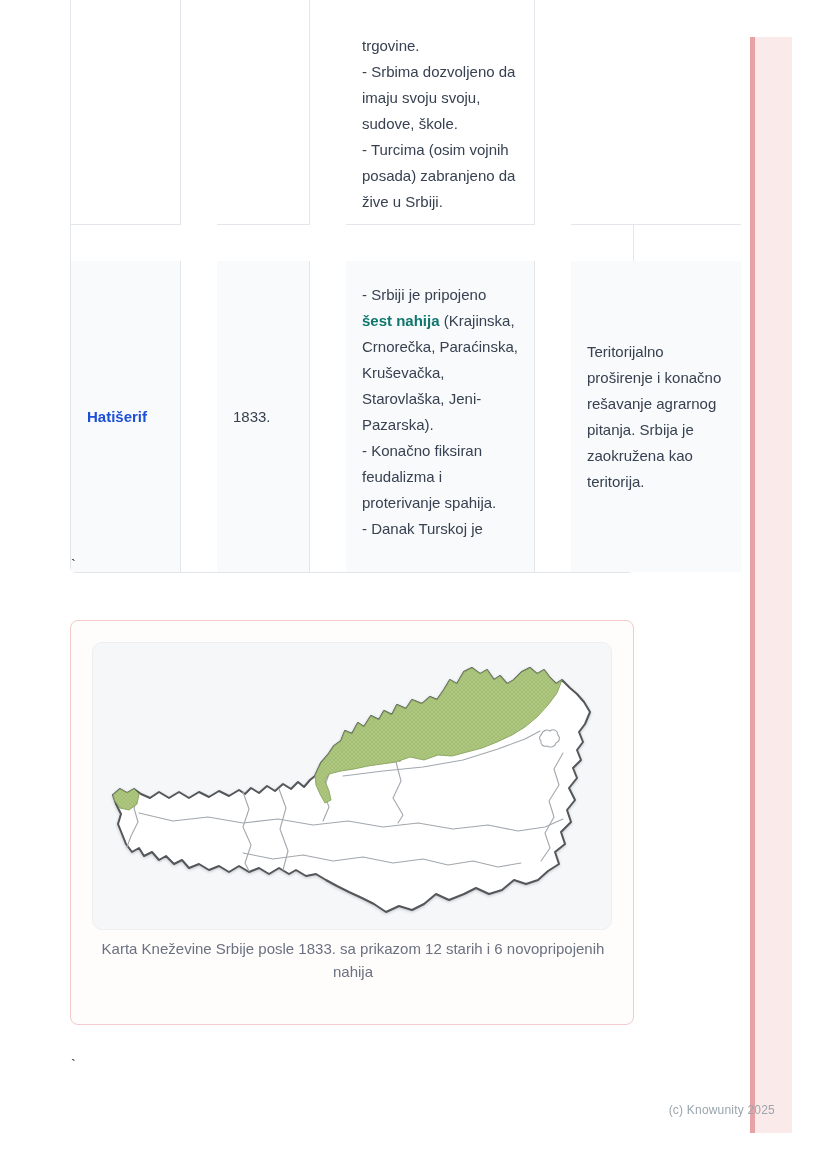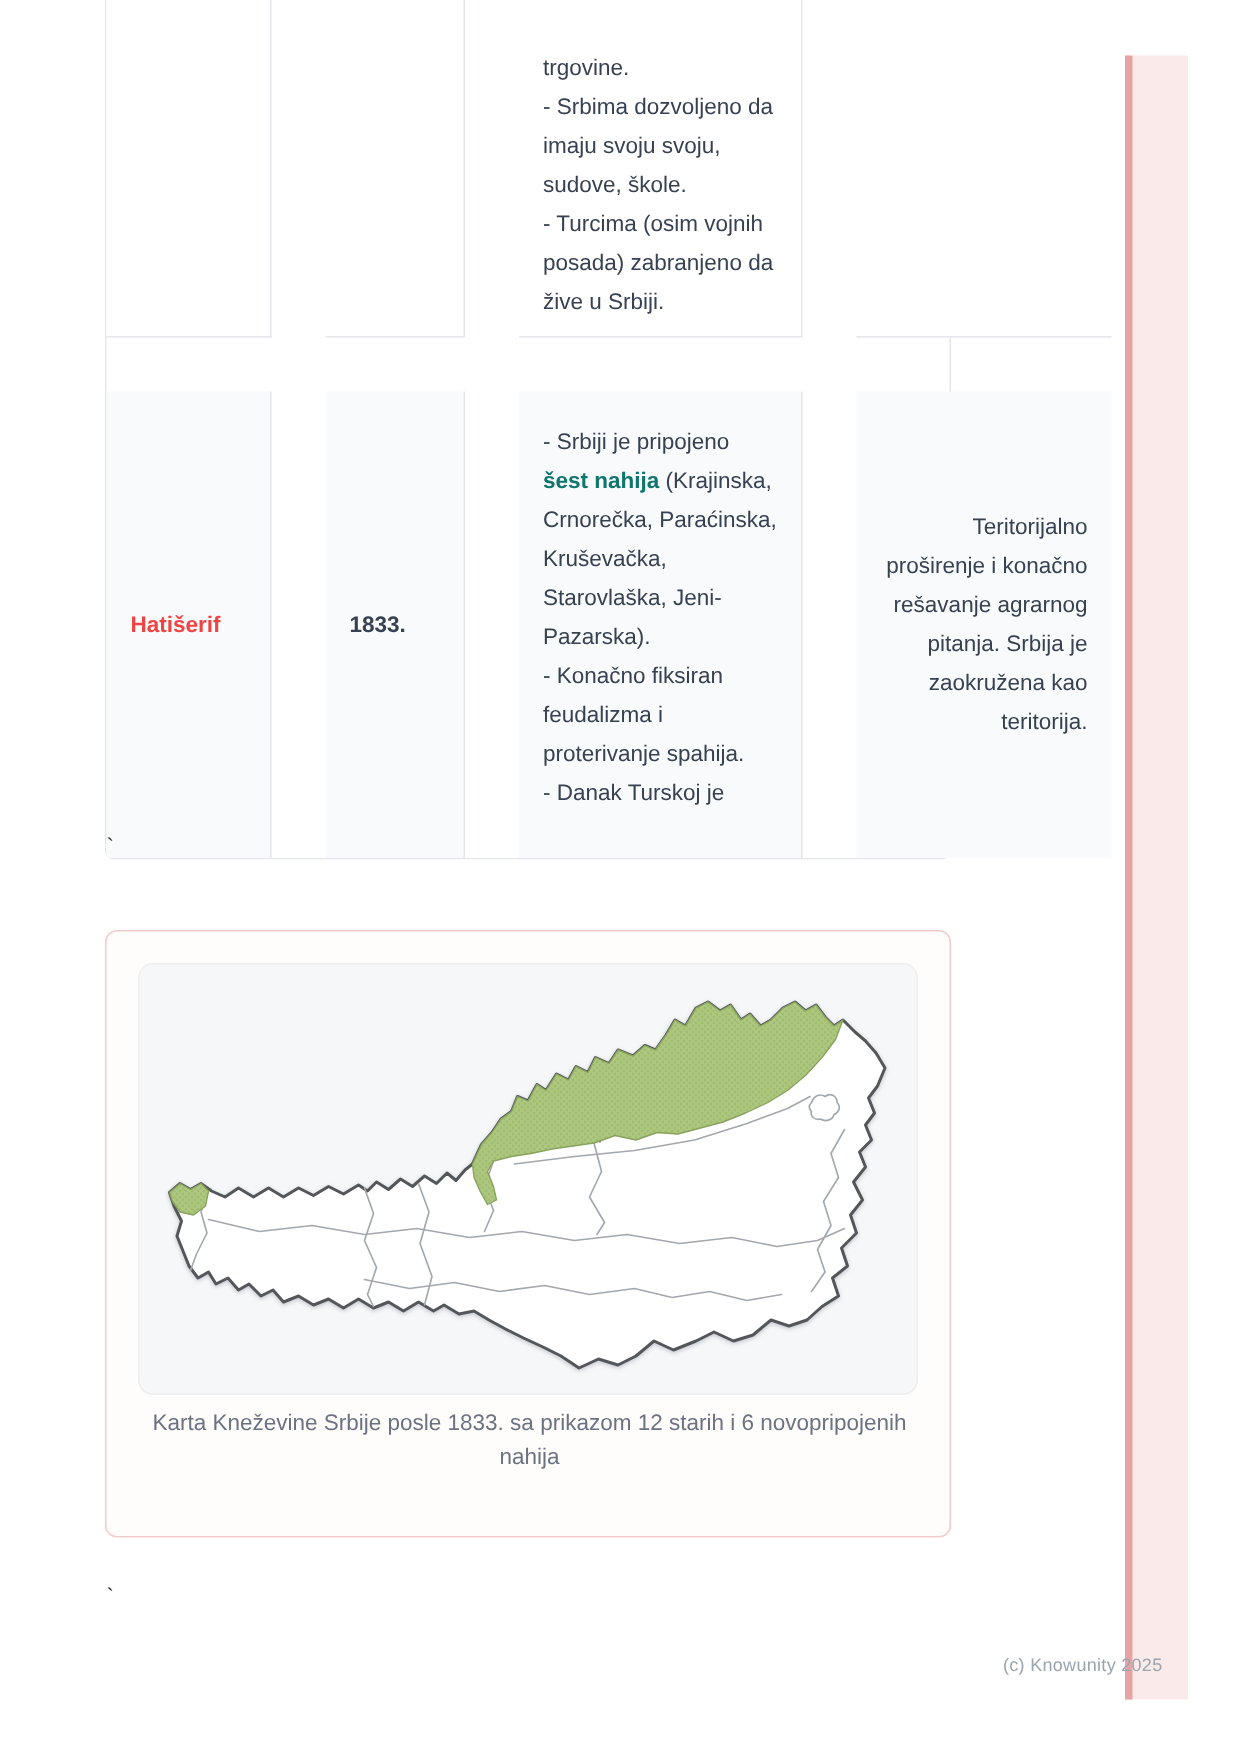--- a/index.html
+++ b/index.html
@@ -31,23 +31,23 @@
     border-left:1px solid var(--table-border);
     border-right:1px solid var(--table-border);
     border-bottom:1px solid var(--table-border);
     border-radius:0 0 6px 6px;
     font-size:15px; line-height:26px;gap:36px;
   }
   .c { border-right:1px solid var(--table-border); padding:0 16px; overflow:hidden; }
   .c.last { border-right:none; }
   .r1 { border-bottom:1px solid var(--table-border); background:#ffffff; }
   .r2 { background:var(--row-alt-bg); }
-  .cell-center { display:flex; align-items:center;font-weight:bold; }
-  .cell-vcenter { display:flex; flex-direction:column; justify-content:center;text-align:right; }
-  .name-cell { font-weight:700; color:#ef4444;text-align:center; }
+  .cell-center { display:flex; align-items:center; }
+  .cell-vcenter { display:flex; flex-direction:column; justify-content:center; }
+  .name-cell { font-weight:700; color:#1d4ed8;text-align:center; }
   .r1.details-cell { padding-top:33px; }
   .r2.details-cell { padding-top:21px; }
   .tline { white-space:nowrap; }
   .tline b { font-weight:700; color:#0f766e; }
   
   .tick { position:absolute; left:71px; font-size:15px; color:#2b2f33; }
   .tick-1 { top:556px; }
   .tick-2 { top:1056px; }
   
   .figure {

